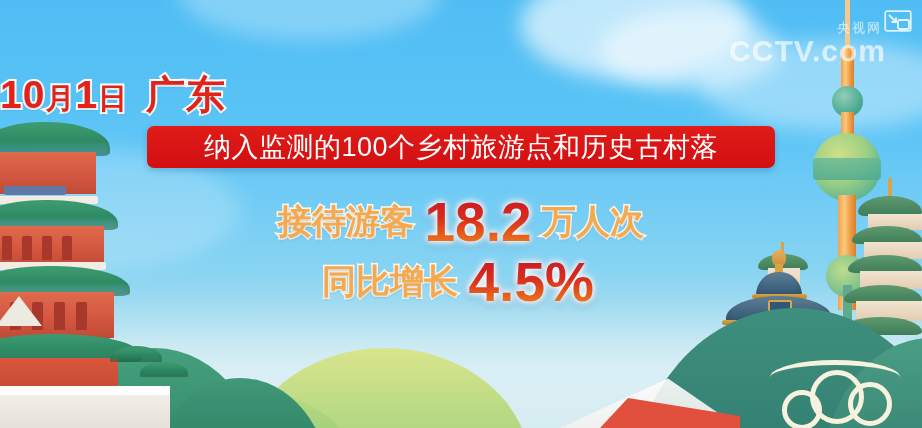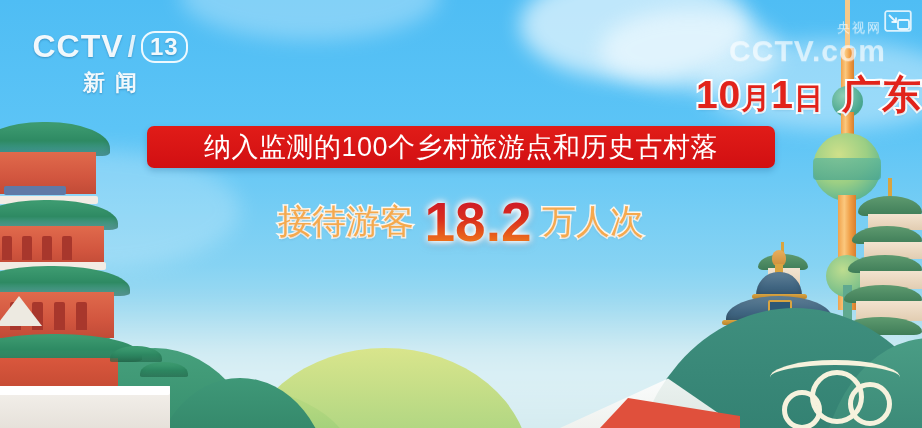--- a/index.html
+++ b/index.html
@@ -82,21 +82,21 @@
   #watermark .cn{
     position:absolute;right:4px;top:-15px;font-size:13px;letter-spacing:2px;
     color:rgba(255,255,255,.6);font-weight:normal;
   }
 
   
   #pip-icon{position:absolute;right:10px;top:10px;width:28px;height:22px;}
 
   
   #headline{
-    position:absolute;left:0;right:0;top:68px;text-align:right;
+    position:absolute;left:0;right:0;top:68px;text-align:left;
     font-size:39px;font-weight:bold;color:#e2231a;
     letter-spacing:1px;
     -webkit-text-stroke:4px #fff;
     paint-order:stroke fill;
     text-shadow:0 2px 3px rgba(0,70,120,.18);
   }
   #headline .small{font-size:29px;}
   #headline .gap{display:inline-block;width:18px;}
 
   #banner{
@@ -109,21 +109,21 @@
   }
   #banner span{
     color:#fff;font-size:27px;font-weight:normal;letter-spacing:.5px;
     white-space:nowrap;
   }
 
   .statline{
     position:absolute;left:0;right:0;text-align:center;white-space:nowrap;
   }
   .statline .lbl{
-    font-size:34px;font-weight:normal;color:#f5a94e;
+    font-size:34px;font-weight:bold;color:#f5a94e;
     -webkit-text-stroke:3px #fff8ee;paint-order:stroke fill;
     text-shadow:0 2px 3px rgba(0,70,120,.16);
     vertical-align:middle;
     text-align:center;
   }
   .statline .big{
     font-size:55px;font-weight:bold;vertical-align:middle;
     background:linear-gradient(180deg,#c8102e 0%,#d92d1c 45%,#f7941e 100%);
     -webkit-background-clip:text;background-clip:text;
     color:transparent;
@@ -239,28 +239,20 @@
     <div style="position:absolute;left:-4px;top:296px;width:46px;height:30px;background:#edeae1;clip-path:polygon(50% 0,100% 100%,0 100%);"></div>
 
     <div class="roof" style="left:-34px;top:334px;width:176px;height:28px;"></div>
     <div class="body-red" style="left:-34px;top:358px;width:152px;height:34px;background:linear-gradient(180deg,#d9573d,#c44a33);"></div>
     <div class="roof" style="left:110px;top:346px;width:52px;height:16px;"></div>
     <div class="roof" style="left:140px;top:362px;width:48px;height:15px;"></div>
     <div class="plinth" style="left:-20px;top:386px;width:190px;height:42px;"></div>
     <div class="rail" style="left:-20px;top:386px;width:190px;height:9px;background:#ffffff;"></div>
   </div>
 
-  <div id="cctv-logo">
-    <div class="lg">
-      <span>CCTV</span>
-      <span class="slash">/</span>
-      <span class="num">13</span>
-    </div>
-    <div class="sub">新闻</div>
-  </div>
 
   <div id="watermark">
     <span class="cn">央视网</span>
     <span>CCTV.com</span>
   </div>
 
   <div id="pip-icon">
     <svg width="28" height="22" viewBox="0 0 28 22" fill="none">
       <rect x="1.2" y="1.2" width="25.6" height="19.6" rx="2" stroke="rgba(255,255,255,.8)" stroke-width="1.8"></rect>
       <rect x="14" y="10" width="11" height="9" rx="1.5" stroke="rgba(255,255,255,.85)" stroke-width="1.8" fill="none"></rect>
@@ -276,14 +268,18 @@
   <div id="banner">
     <span>纳入监测的100个乡村旅游点和历史古村落</span>
   </div>
 
   <div class="statline" id="stat-visitors">
     <span class="lbl">接待游客</span>
     <span class="big">18.2</span>
     <span class="lbl">万人次</span>
   </div>
 
+  <div class="statline" id="stat-growth">
+    <span class="lbl">同比增长</span>
+    <span class="big">4.5%</span>
+  </div>
 
 </div>
 
 </body></html>

